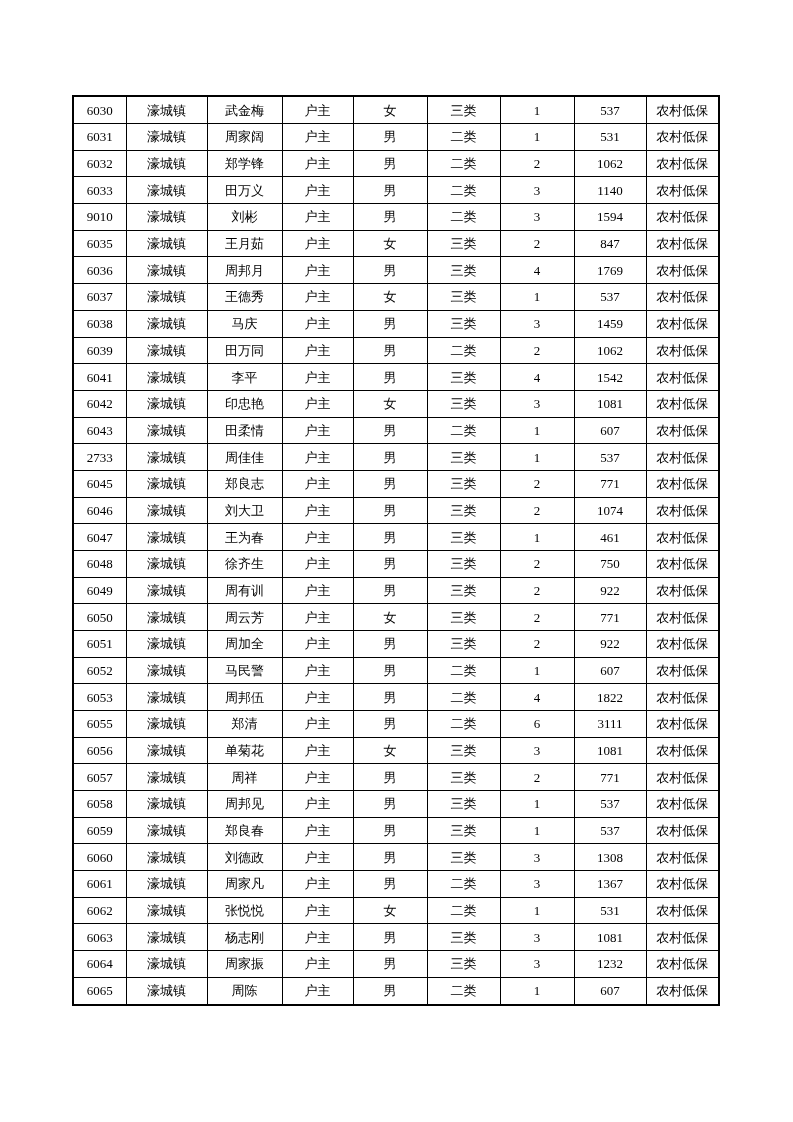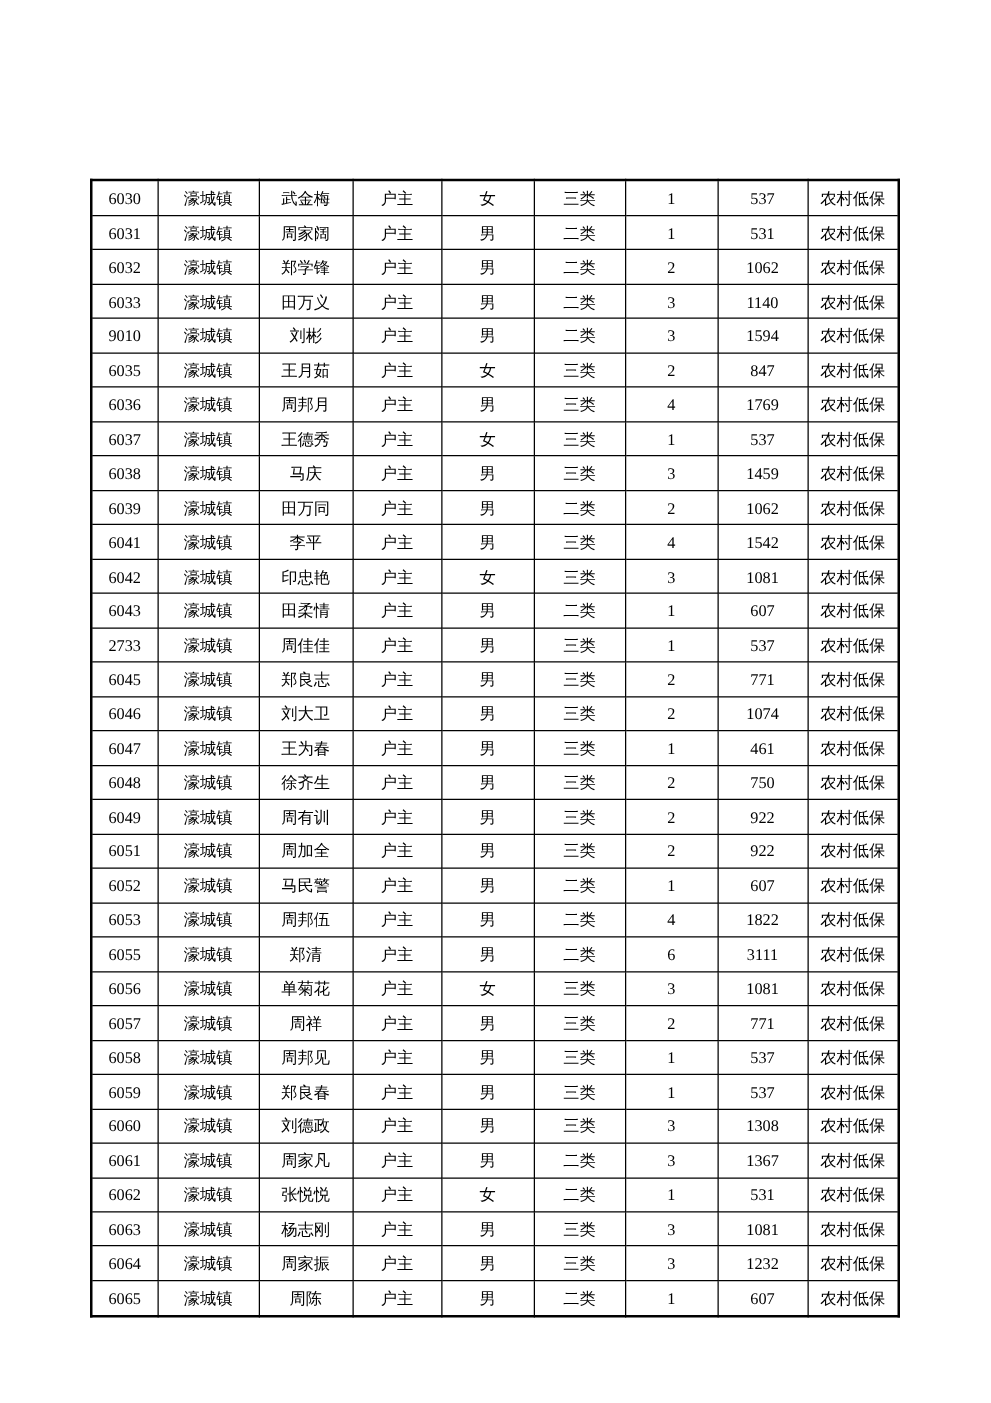--- a/index.html
+++ b/index.html
@@ -23,21 +23,20 @@
   }
   table.record-table {
     position: absolute;
     left: 72px;
     top: 95px;
     width: 646px;
     height: 911px;
     border-collapse: collapse;
     table-layout: fixed;
     border: 2px solid #000000;
-    margin-top: 48px;
   }
   table.record-table td {
     border: 1px solid #000000;
     text-align: center;
     vertical-align: middle;
     font-size: 13px;
     line-height: 1;
     padding: 0;
     overflow: hidden;
     white-space: nowrap;
@@ -272,20 +271,31 @@
           <td>濠城镇</td>
           <td>周有训</td>
           <td>户主</td>
           <td>男</td>
           <td>三类</td>
           <td>2</td>
           <td>922</td>
           <td>农村低保</td>
         </tr>
         <tr>
+          <td>6050</td>
+          <td>濠城镇</td>
+          <td>周云芳</td>
+          <td>户主</td>
+          <td>女</td>
+          <td>三类</td>
+          <td>2</td>
+          <td>771</td>
+          <td>农村低保</td>
+        </tr>
+        <tr>
           <td>6051</td>
           <td>濠城镇</td>
           <td>周加全</td>
           <td>户主</td>
           <td>男</td>
           <td>三类</td>
           <td>2</td>
           <td>922</td>
           <td>农村低保</td>
         </tr>

